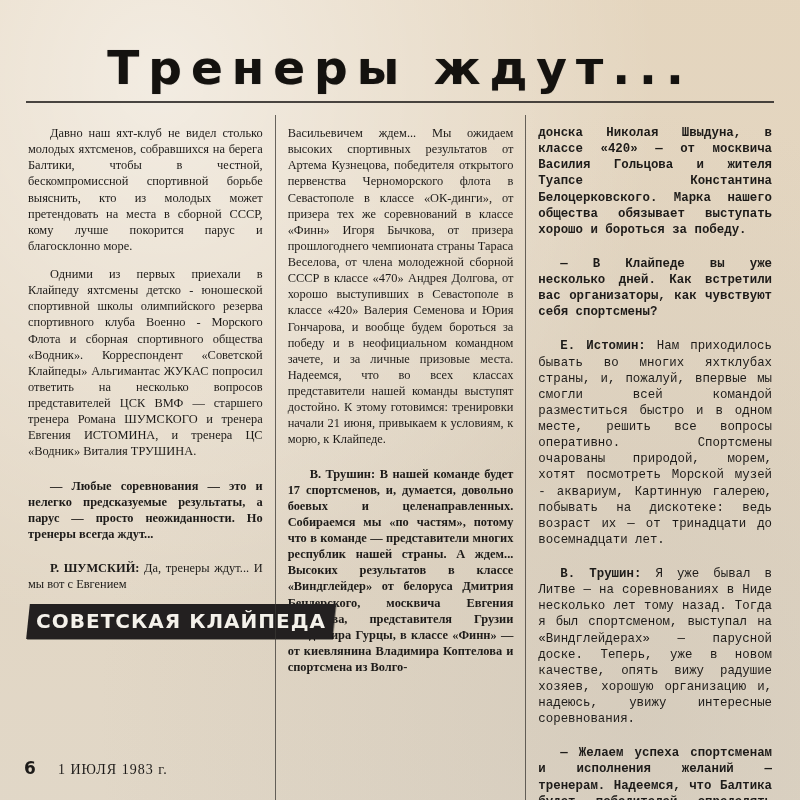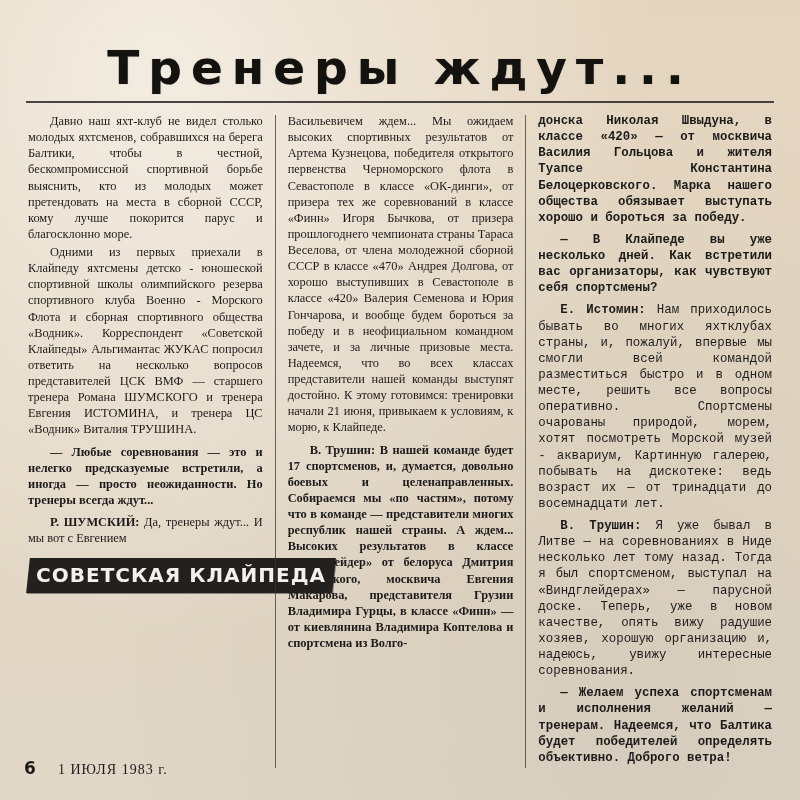--- a/index.html
+++ b/index.html
@@ -67,21 +67,21 @@
   }
   .col.first { padding-left: 4px; }
   .col.last { padding-right: 4px; font-family: Liberation Mono, monospace; }
   .divider {
     width: 1px;
     background: #3a3733;
     opacity: 0.75;
     margin: 2px 0 0 0;
   }
   p {
-    margin: 0 0 2px 0;
+    margin: 12px 0 2px 0;
     text-indent: 22px;
   }
   p.noindent { text-indent: 0; }
   .spk {
     font-weight: bold;
   }
   .bold-block {
     font-weight: bold;
   }
   .dash-lead { text-indent: 22px; }
@@ -130,21 +130,21 @@
 
     <div class="headline">Тренеры ждут...</div>
     <div class="rule"></div>
 
     <div class="columns">
 
       <div class="col first">
         <p>Давно наш яхт-клуб не видел столько молодых яхтсменов, собравшихся на берега Балтики, чтобы в честной, бескомпромиссной спортивной борьбе выяснить, кто из молодых может претендовать на места в сборной СССР, кому лучше покорится парус и благосклонно море.</p>
         <p>Одними из первых приехали в Клайпеду яхтсмены детско - юношеской спортивной школы олимпийского резерва спортивного клуба Военно - Морского Флота и сборная спортивного общества «Водник». Корреспондент «Советской Клайпеды» Альгимантас ЖУКАС попросил ответить на несколько вопросов представителей ЦСК ВМФ — старшего тренера Романа ШУМСКОГО и тренера Евгения ИСТОМИНА, и тренера ЦС «Водник» Виталия ТРУШИНА.</p>
         <div class="small-gap"></div>
-        <p class="bold-block dash-lead">— Любые соревнования — это и нелегко предсказуемые встретили, а иногда — просто неожиданности. Но тренеры всегда ждут...</p>
+        <p class="bold-block dash-lead">— Любые соревнования — это и нелегко предсказуемые результаты, а парус — просто неожиданности. Но тренеры всегда ждут...</p>
         <div class="small-gap"></div>
         <p><span class="spk">Р. ШУМСКИЙ:</span><span> Да, тренеры ждут... И мы вот с Евгением</span></p>
         <div class="masthead"><span>СОВЕТСКАЯ КЛАЙПЕДА</span></div>
       </div>
 
       <div class="divider"></div>
 
       <div class="col">
         <p class="noindent">Васильевичем ждем... Мы ожидаем высоких спортивных результатов от Артема Кузнецова, победителя открытого первенства Черноморского флота в Севастополе в классе «ОК-динги», от призера тех же соревнований в классе «Финн» Игоря Бычкова, от призера прошлогоднего чемпионата страны Тараса Веселова, от члена молодежной сборной СССР в классе «470» Андрея Долгова, от хорошо выступивших в Севастополе в классе «420» Валерия Семенова и Юрия Гончарова, и вообще будем бороться за победу и в неофициальном командном зачете, и за личные призовые места. Надеемся, что во всех классах представители нашей команды выступят достойно. К этому готовимся: тренировки начали 21 июня, привыкаем к условиям, к морю, к Клайпеде.</p>
         <div class="small-gap"></div>

